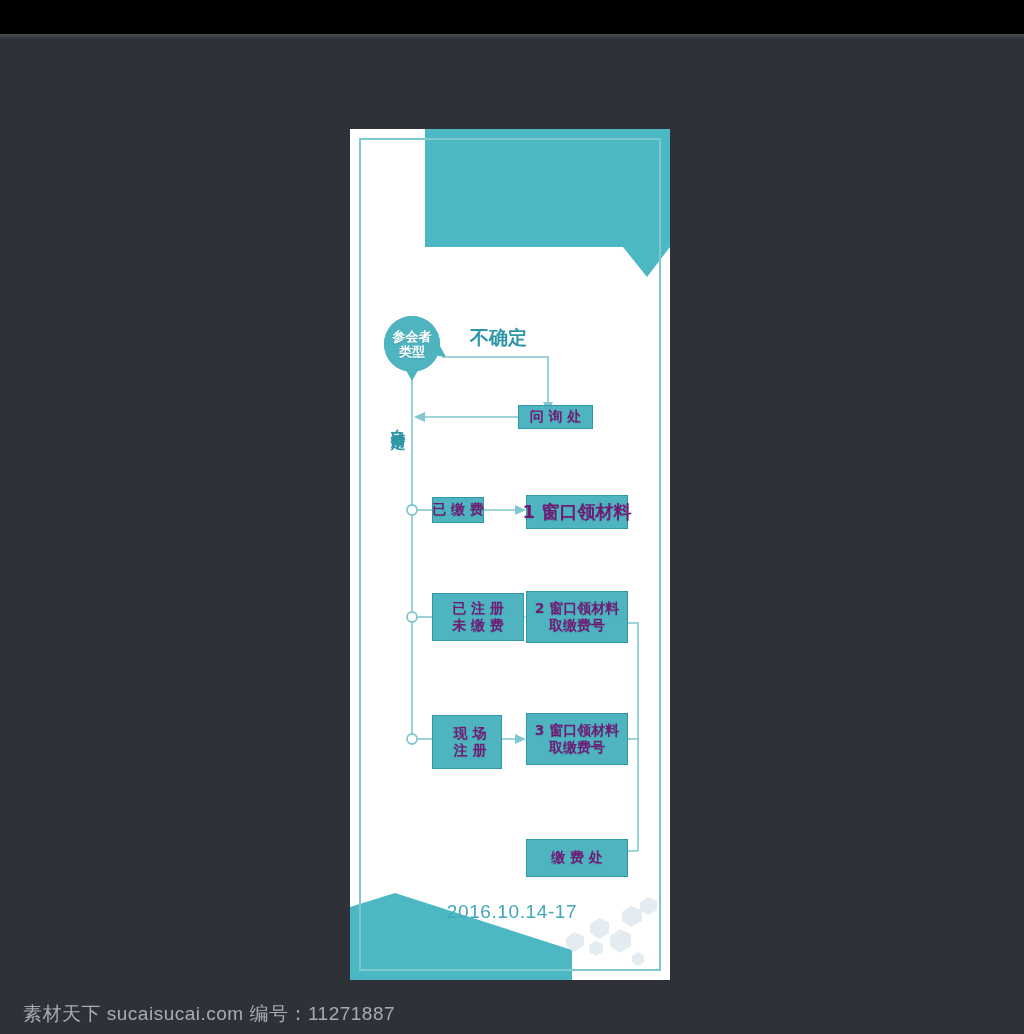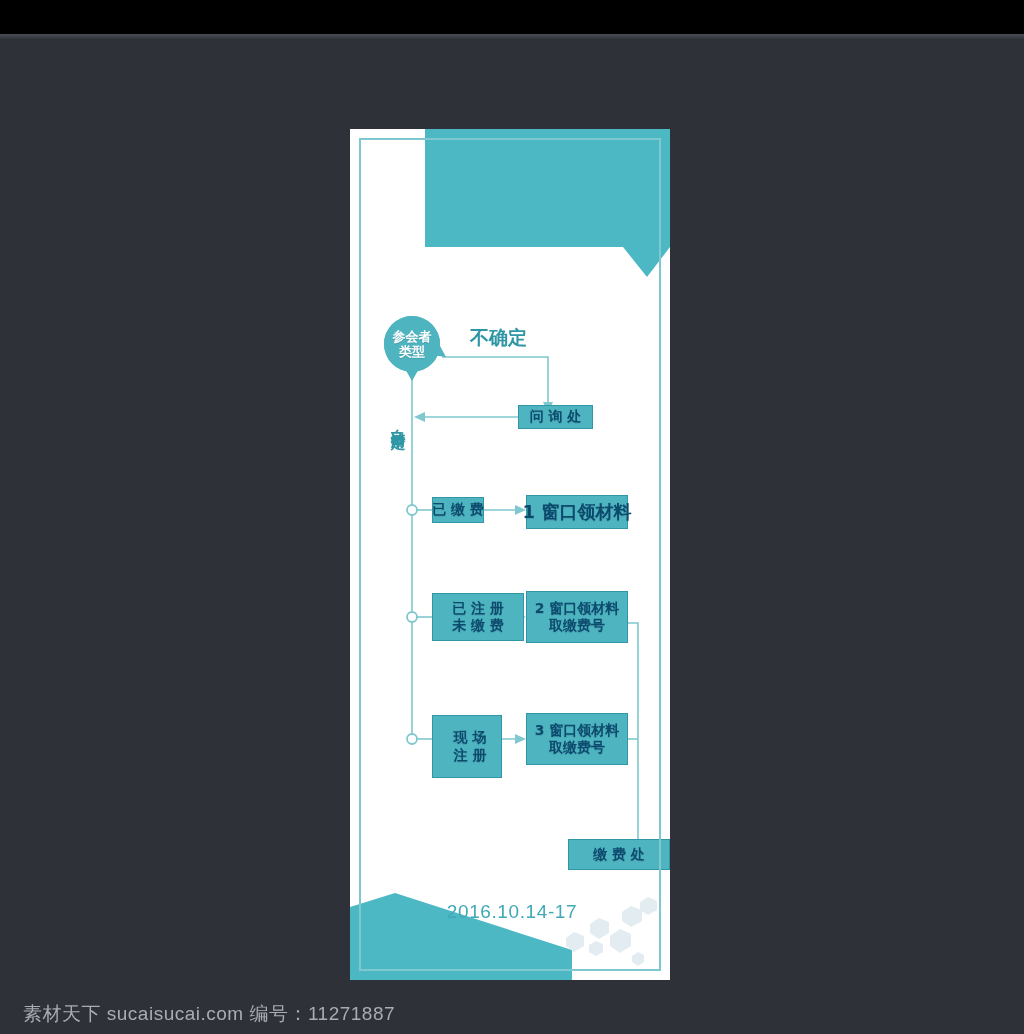--- a/index.html
+++ b/index.html
@@ -135,21 +135,21 @@
     left: 0; top: 0;
     width: 320px; height: 851px;
     z-index: 4;
   }
 
   .node {
     position: absolute;
     background: #4db4c0;
     border: 1px solid #2f97a6;
     box-sizing: border-box;
-    color: #0c4a6e;
+    color: #701a75;
     font-family: "DejaVu Sans", sans-serif;
     font-weight: bold;
     display: flex;
     flex-direction: column;
     align-items: center;
     justify-content: center;
     text-align: right;
     line-height: 1.22;
     z-index: 5;
     text-shadow: 0 1px 1px rgba(0,0,0,0.10);
@@ -274,30 +274,30 @@
 
   <div class="node" style="left:82px; top:464px; width:92px; height:48px; font-size:14px;">
     <span>已 注 册</span>
     <span>未 缴 费</span>
   </div>
   <div class="node" style="left:176px; top:462px; width:102px; height:52px; font-size:14px;">
     <span>2 窗口领材料</span>
     <span>取缴费号</span>
   </div>
 
-  <div class="node" style="left:82px; top:586px; width:70px; height:63px; font-size:14px;padding-left:6px;">
+  <div class="node" style="left:82px; top:586px; width:70px; height:54px; font-size:14px;padding-left:6px;">
     <span>现 场</span>
     <span>注 册</span>
   </div>
   <div class="node" style="left:176px; top:584px; width:102px; height:52px; font-size:14px;">
     <span>3 窗口领材料</span>
     <span>取缴费号</span>
   </div>
 
-  <div class="node" style="left:176px; top:710px; width:102px; height:31px; font-size:14px;margin-left:42px;">
+  <div class="node" style="left:176px; top:710px; width:102px; height:38px; font-size:14px;">
     <span>缴 费 处</span>
   </div>
 
   <div class="date-text">2016.10.14-17</div>
 
   <svg class="bottom-shape" viewBox="0 0 320 105">
     <polygon points="0,32 45,18 222,75 222,105 0,105" fill="#4cb8c4"></polygon>
   </svg>
 
   <svg class="hex-deco" viewBox="0 0 110 80">

